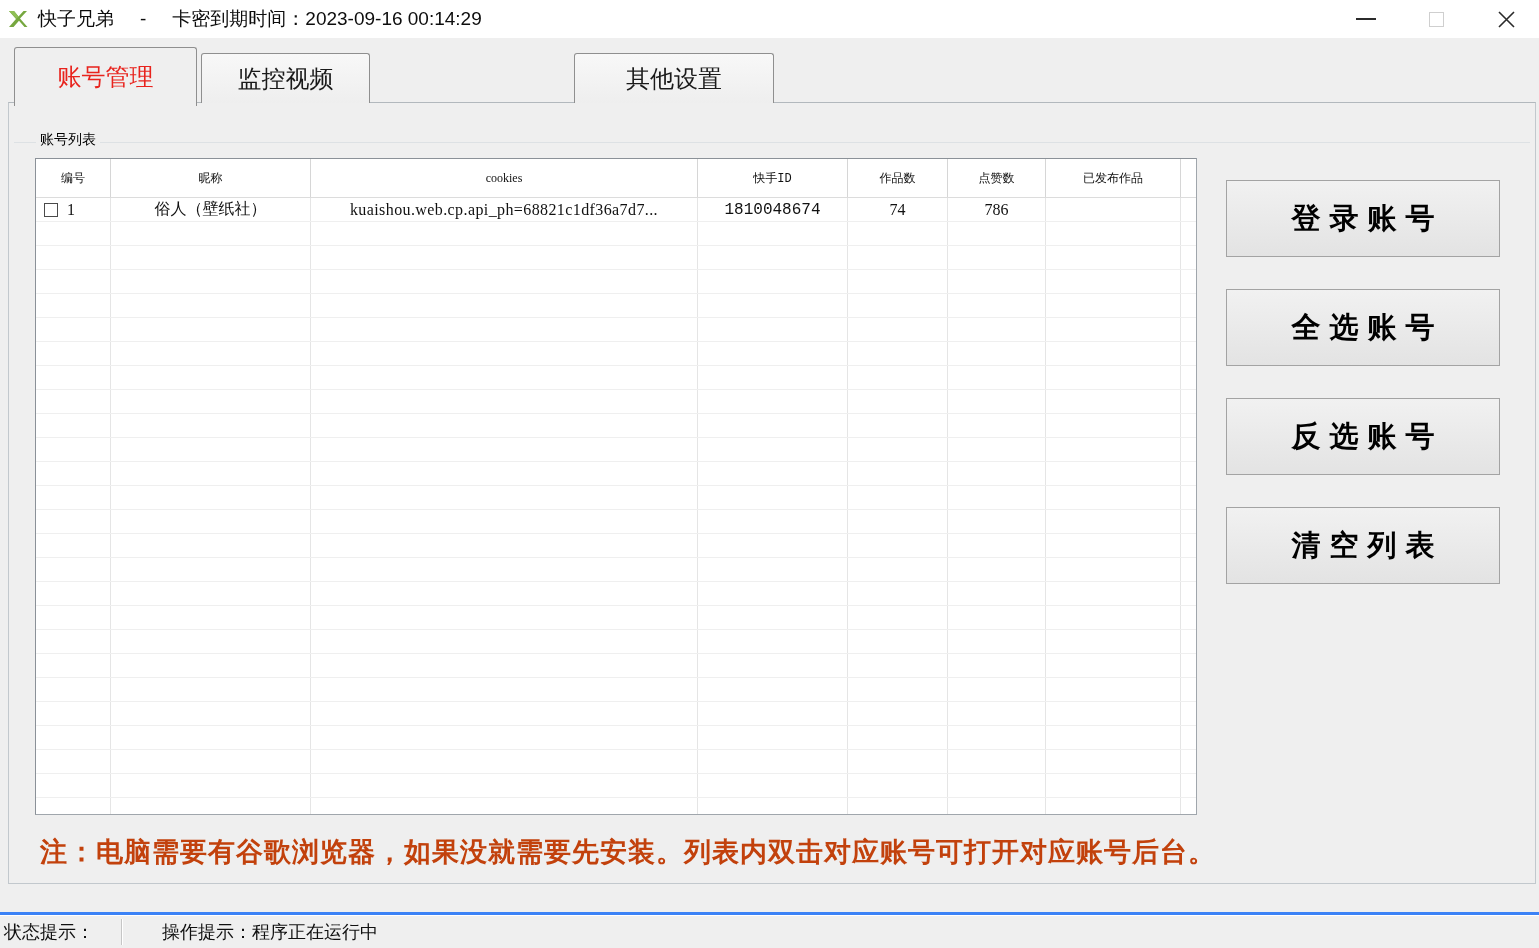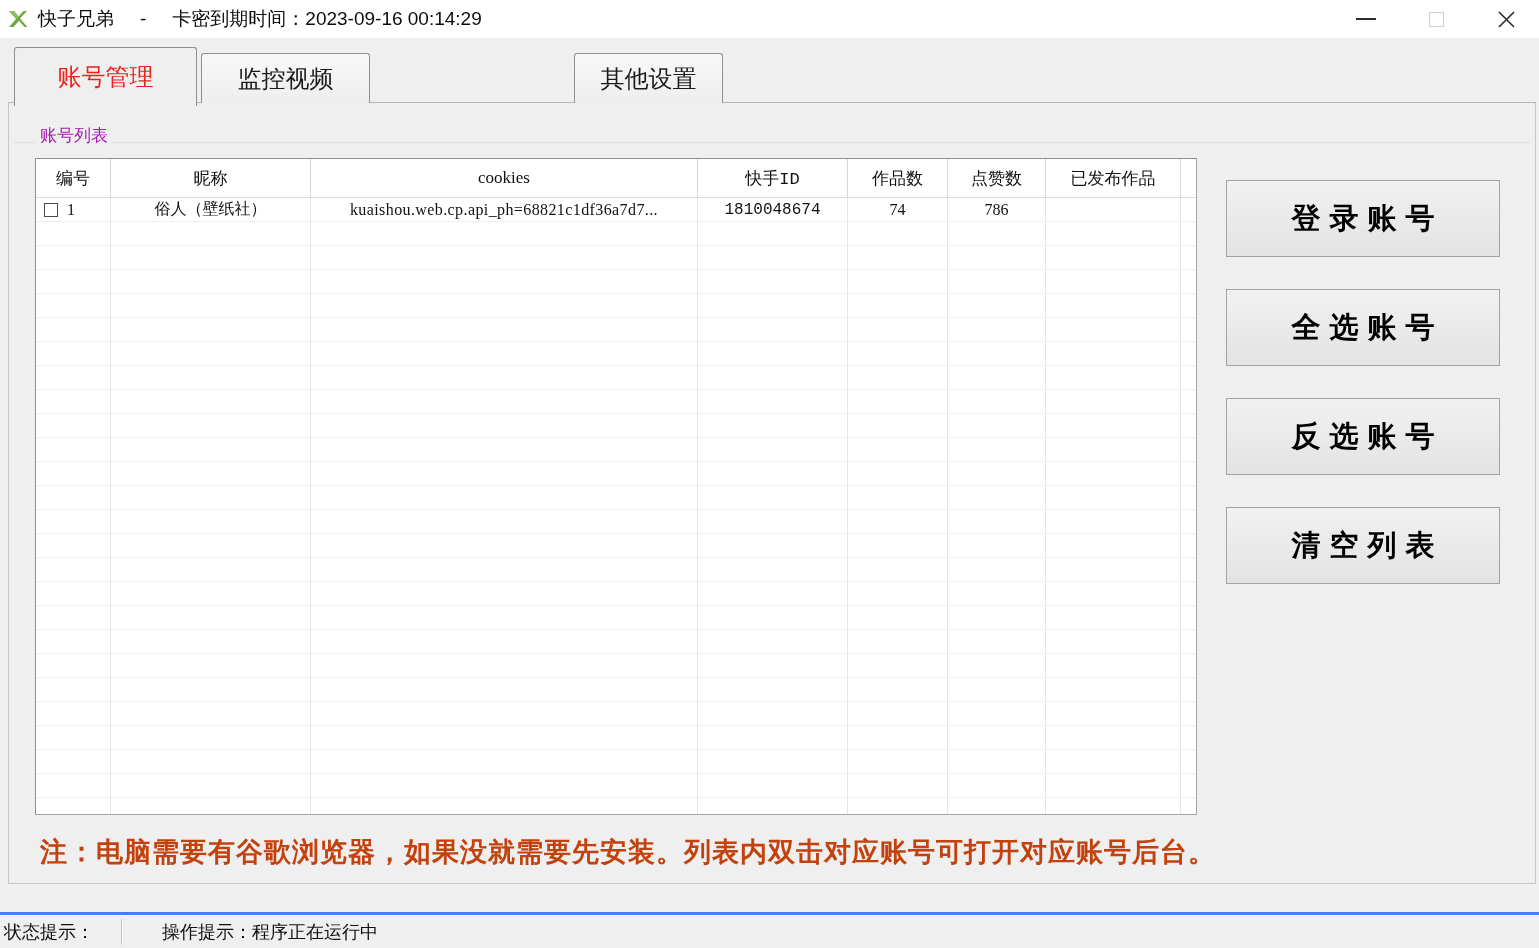--- a/index.html
+++ b/index.html
@@ -40,38 +40,38 @@
     top:47px; height:59px; background:#efefef; z-index:4;
     color:#e8231d;
   }
   .tabpanel {
     position:absolute; left:8px; top:102px; width:1528px; height:782px;
     border:1px solid #c2c8cd; border-top-color:#b2b8bd; z-index:1;
   }
 
   
   .group-label {
-    position:absolute; left:36px; top:124px; font-size:17px; color:#a21caf;
+    position:absolute; left:36px; top:131px; font-size:14px; color:#000000;
     background:#efefef; padding:0 4px; z-index:3;
   }
   .group-line {
     position:absolute; left:14px; top:142px; width:1516px; height:0;
     border-top:1px solid #dde1e4; z-index:2;
   }
 
   
   .acct-table {
     position:absolute; left:35px; top:158px; width:1162px; height:657px;
     background:#ffffff; border:1px solid #a0a6ac;
     border-top-color:#8b9198; border-left-color:#8b9198;
     overflow:hidden; z-index:3;
   }
   .trow { display:flex; width:100%; }
   .thead { height:39px; border-bottom:1px solid #dcdcdc; }
-  .thead .tcell { border-right:1px solid #d6d6d6; font-size:17px; }
+  .thead .tcell { border-right:1px solid #d6d6d6; font-size:12px; }
   .tbody-row { height:24px; border-bottom:1px solid #efefef; }
   .tbody-row .tcell { border-right:1px solid #e5e5e5; font-size:16px; }
   .tcell {
     display:flex; align-items:center; justify-content:center;
     overflow:hidden; white-space:nowrap; height:100%;
   }
   .c-num{width:75px;} .c-nick{width:200px;} .c-cookies{width:387px;}
   .c-id{width:150px;font-family:Liberation Mono, monospace;} .c-works{width:100px;} .c-likes{width:98px;}
   .c-pub{width:135px;} .c-fill{flex:1; border-right:none !important;}
   .cell-left { justify-content:flex-start; padding-left:8px; }
@@ -138,21 +138,21 @@
       </svg>
     </div>
   </div>
 
   <div class="tab active" style="left:14px;width:183px;">
     <span>账号管理</span>
   </div>
   <div class="tab" style="left:201px;width:169px;">
     <span>监控视频</span>
   </div>
-  <div class="tab" style="left:574px;width:149px;">
+  <div class="tab" style="left:574px;width:200px;">
     <span>其他设置</span>
   </div>
 
   <div class="tabpanel"></div>
 
   <div class="group-line"></div>
   <span class="group-label">账号列表</span>
 
   <div class="acct-table">
     <div class="trow thead">

